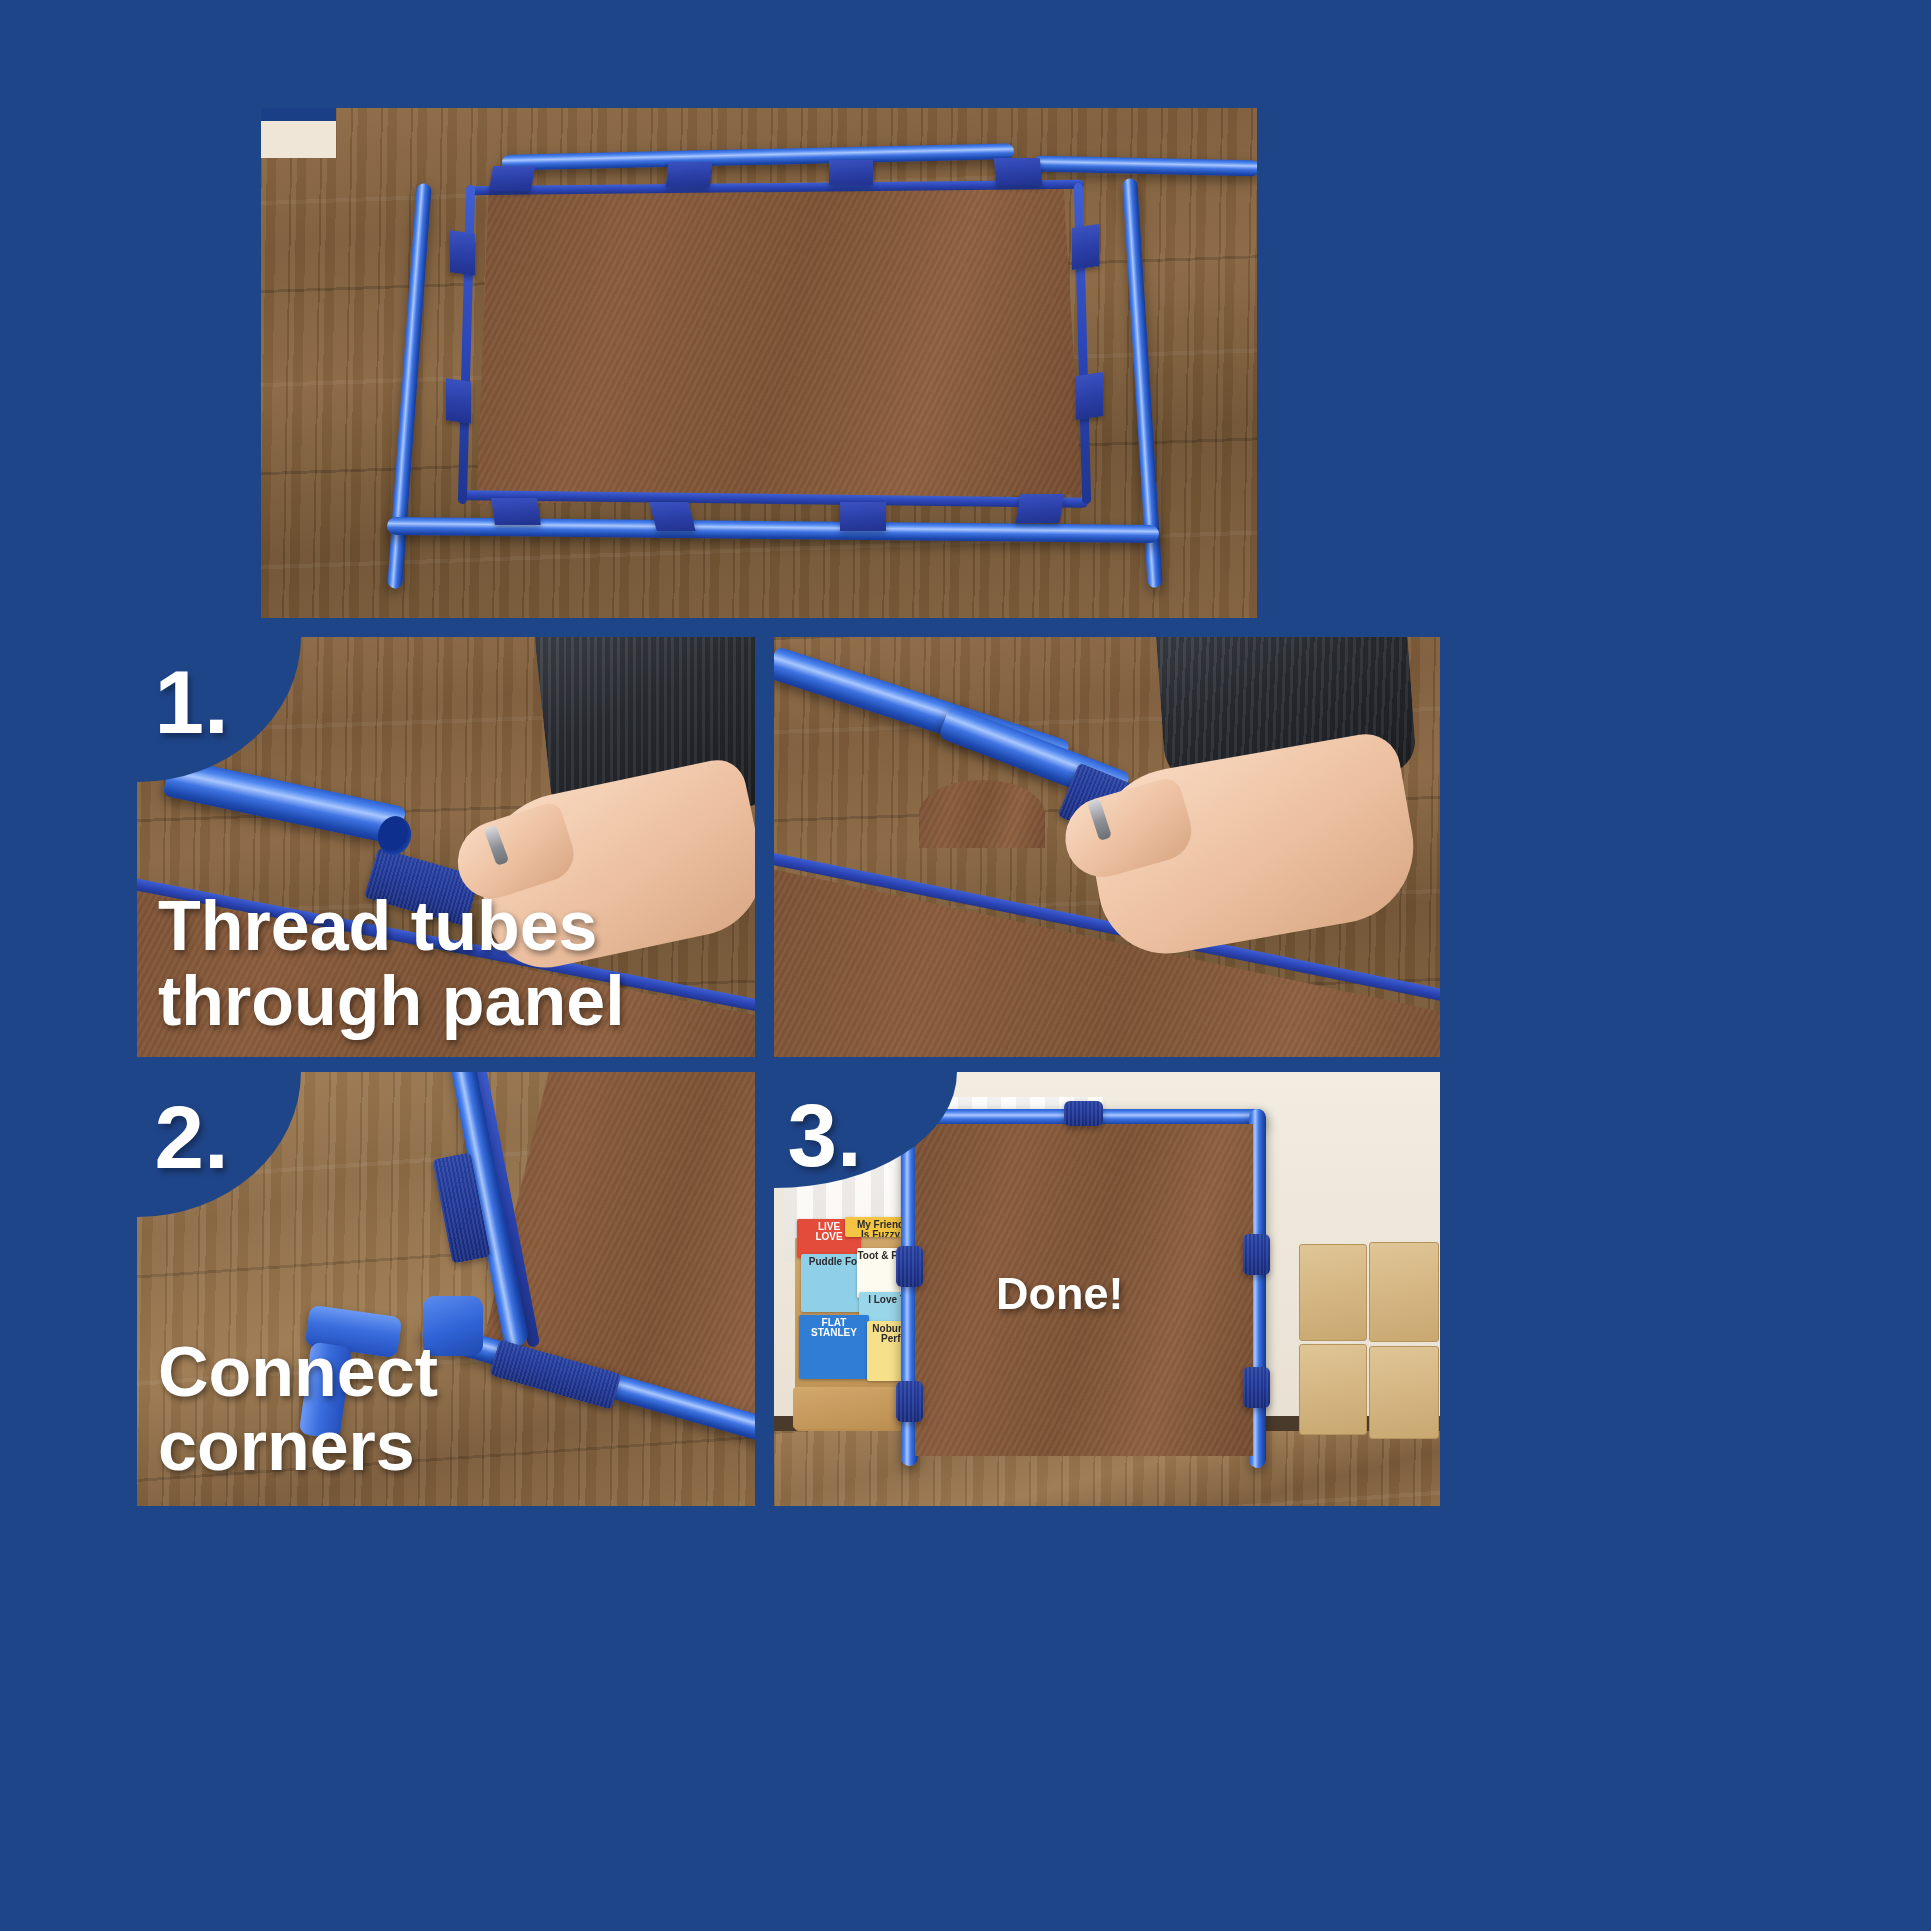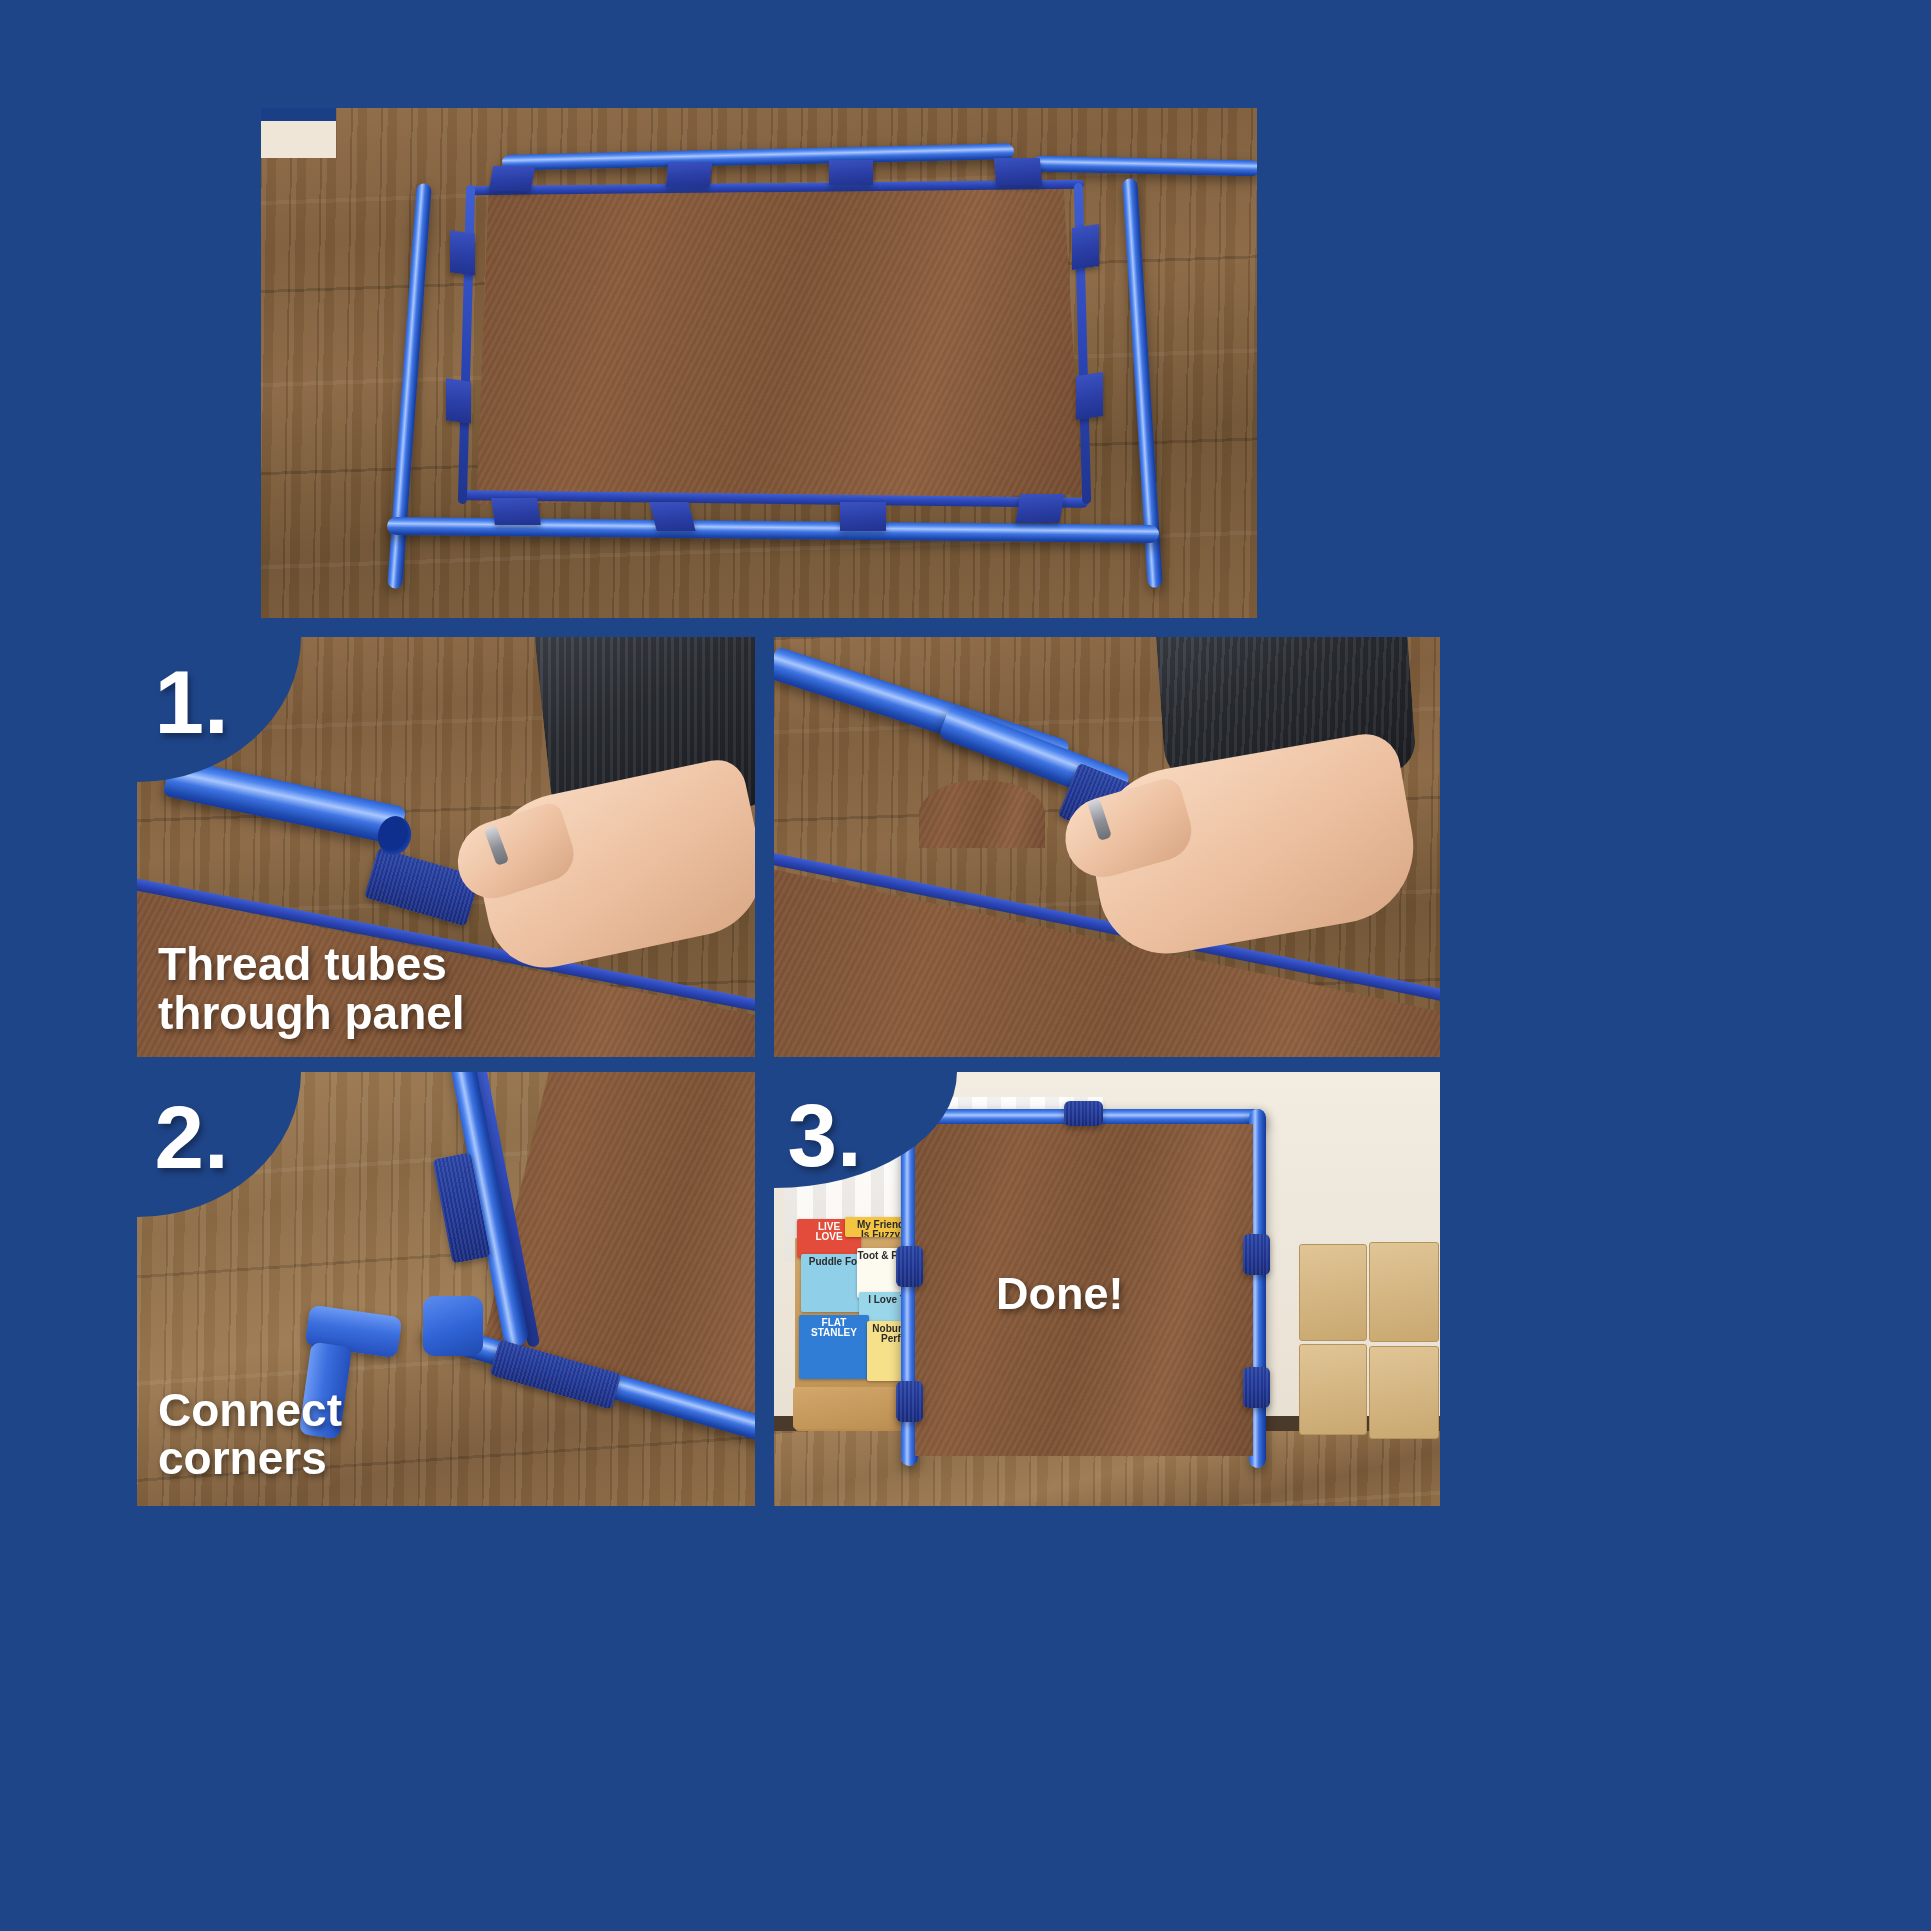--- a/index.html
+++ b/index.html
@@ -102,21 +102,21 @@
     border-bottom-right-radius:164px 145px;
   }
   .notch.right { left:auto; right:0; border-bottom-right-radius:0; border-bottom-left-radius:164px 145px; }
   .stepnum {
     position:absolute;
     color:#fff; font-weight:bold; font-size:89px; line-height:1;
     text-shadow:2.9px 3.9px 6.8px rgba(0,0,0,.35);
   }
   .caption {
     position:absolute;
-    color:#fff; font-weight:bold; font-size:46px; line-height:1.06;
+    color:#fff; font-weight:bold; font-size:70px; line-height:1.06;
     text-shadow:1.9px 2.9px 6.8px rgba(0,0,0,.45);
     white-space:pre-line;
   }
 
   
   .jacket {
     position:absolute;
     background:
       repeating-linear-gradient(96deg, rgba(255,255,255,.05) 0 2.9px, rgba(0,0,0,.12) 2.9px 7.7px),
       linear-gradient(160deg,#43474e,#2b2e34 45%,#1d1f24);

